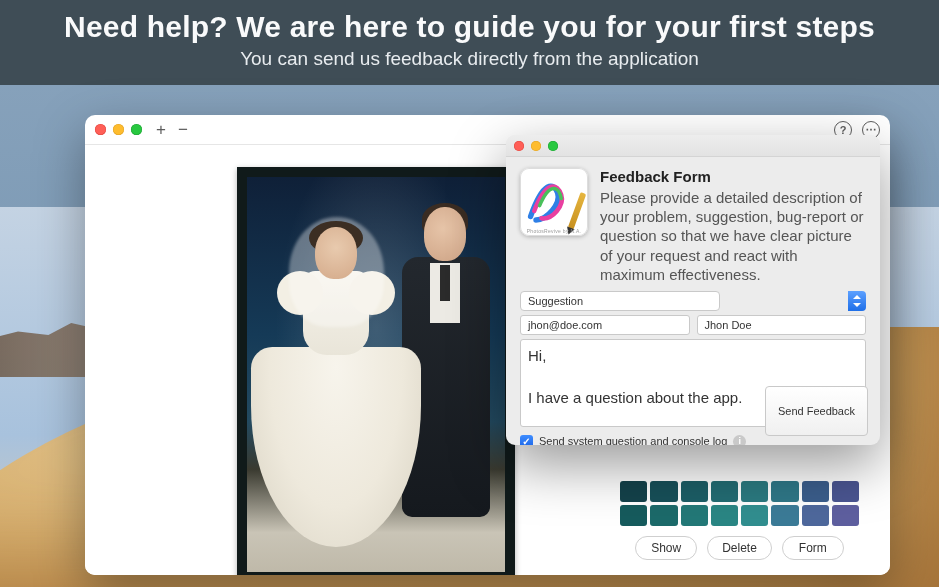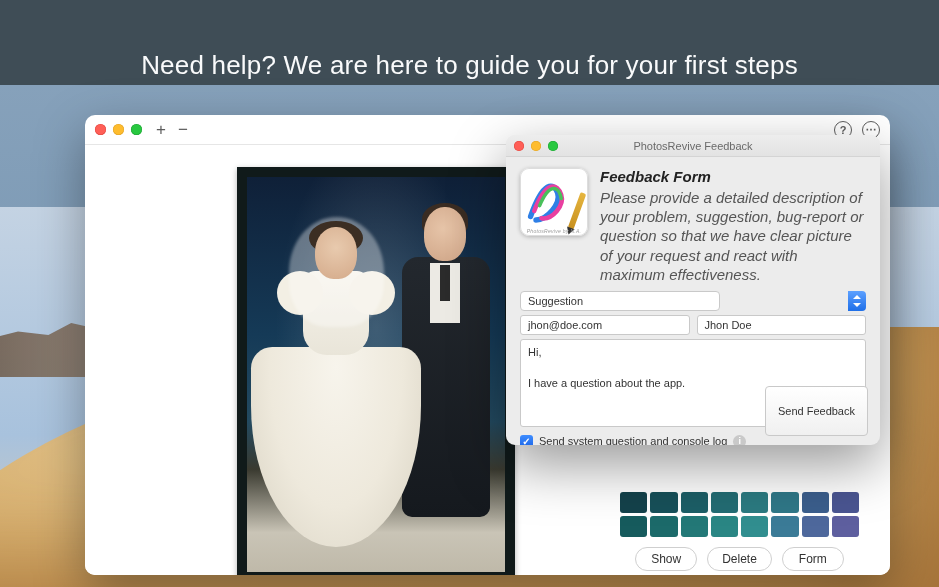--- a/index.html
+++ b/index.html
@@ -6,21 +6,21 @@
 html,body { width:939px; height:587px; overflow:hidden; }
 
 .scene { position:relative; width:939px; height:587px; background:linear-gradient(180deg,#8aa4bd 0%,#6f90ad 100%); }
 
 .desert { position:absolute; left:0; right:0; bottom:0; height:380px; overflow:hidden; }
 .sky { position:absolute; inset:0; background:linear-gradient(180deg,#c4d3e3 0%,#a8c2dd 60%,#d7cab6 100%); }
 .sand { position:absolute; left:-10%; right:-10%; bottom:-60px; height:320px; background:radial-gradient(ellipse at 30% 20%,#e8cc96 0%,#d4a965 60%,#b78647 100%); transform:skewX(-8deg); border-top-left-radius:60% 90%; box-shadow:inset -120px -60px 120px #a16f36; }
 .mountain { position:absolute; top:50px; left:-20px; width:380px; height:120px; background:linear-gradient(90deg,#6e5c4e,#9d8c7a,#8a7a68); clip-path:polygon(0% 100%,0% 70%,10% 62%,18% 65%,24% 55%,34% 62%,40% 50%,48% 58%,55% 45%,62% 52%,72% 40%,84% 55%,92% 48%,100% 60%,100% 100%); filter:blur(.5px); opacity:.9; }
 
 .banner { position:relative; height:85px; background:#3f4d56; width:100%; text-align:center; color:#f9fafb; padding-top:10px; z-index:3; }
-.banner h1 { font-size:26px; font-weight:400; letter-spacing:.2px;margin-top:40px; }
+.banner h1 { font-size:30px; font-weight:700; letter-spacing:.2px; }
 .banner h2 { font-size:19px; font-weight:400; margin-top:4px; color:#e8ecef; }
 
 
 .win-main { position:absolute; top:115px; left:85px; width:805px; height:460px; background:#fff; border-radius:10px; box-shadow:0 18px 50px rgba(0,0,0,.35); overflow:hidden; z-index:4; }
 .titlebar { position:relative; height:30px; border-bottom:1px solid #e6e6e6; display:flex; align-items:center; padding:0 10px; }
 .lights { display:flex; gap:7px; }
 .light { width:11px; height:11px; border-radius:50%; }
 .l-close  { background:#ff5f57; box-shadow:inset 0 0 0 .5px #e0443e; }
 .l-min    { background:#febc2e; box-shadow:inset 0 0 0 .5px #dfa123; }
 .l-zoom   { background:#28c840; box-shadow:inset 0 0 0 .5px #1ba232; }
@@ -43,68 +43,69 @@
 .bride .head { position:absolute; top:0; left:58px; width:42px; height:52px; border-radius:48% 48% 44% 44%; background:radial-gradient(circle at 50% 40%,#e8caae,#d4aa8a); }
 .bride .hair { position:absolute; top:-6px; left:52px; width:54px; height:34px; border-radius:50%; background:#3c2e23; }
 .bride .bodice { position:absolute; top:44px; left:46px; width:66px; height:84px; background:linear-gradient(180deg,#f6f3ea,#e9e5d9); border-radius:12px 12px 24px 24px; }
 .bride .sleeves { position:absolute; top:44px; left:20px; width:118px; height:40px; }
 .bride .sl { position:absolute; width:46px; height:44px; background:#f3efe4; border-radius:50%; }
 .bride .sl.le { left:0; } .bride .sl.ri { right:0; }
 .bride .skirt { position:absolute; top:120px; left:-6px; width:170px; height:200px; background:radial-gradient(ellipse at 50% 10%,#f7f4ec 0%,#eee9dc 55%,#d8d2c2 100%); border-radius:30px 30px 120px 120px/30px 30px 200px 200px; }
 .bride .veil { position:absolute; top:-10px; left:32px; width:95px; height:110px; background:rgba(255,255,255,.35); border-radius:50% 50% 40% 40%; filter:blur(1.5px); }
 
 
-.palette-panel { position:absolute; right:28px; bottom:4px; width:245px; }
+.palette-panel { position:absolute; right:28px; bottom:15px; width:245px; }
 .swatch-grid { display:grid; grid-template-columns:repeat(8,1fr); grid-auto-rows:21px; gap:3px; padding:6px 3px 10px; }
 .swatch { border-radius:3px; }
 .btn-row { display:flex; gap:10px; justify-content:center; }
 .pill-btn { min-width:62px; text-align:center; font-size:12px; padding:4px 14px; background:#fff; border:1px solid #cfcfcf; border-radius:14px; color:#333; cursor:pointer; }
 
 
 .win-fb { position:absolute; top:135px; left:506px; width:374px; height:310px; background:#ececec; border-radius:9px; box-shadow:0 20px 55px rgba(0,0,0,.4); overflow:hidden; z-index:5; font-size:11px; color:#333; }
 .fb-bar { position:relative; height:22px; display:flex; align-items:center; padding:0 8px; background:linear-gradient(#ededed,#e3e3e3); border-bottom:1px solid #d4d4d4; }
 .fb-bar .lights .light { width:10px; height:10px; }
 .fb-title { position:absolute; left:0; right:0; text-align:center; font-size:11px; color:#6a6a6a; pointer-events:none; }
-.fb-body { display:flex; gap:12px; padding:11px 14px 0;font-style:italic; }
+.fb-body { display:flex; gap:12px; padding:11px 14px 0; }
 .app-icon { width:68px; height:68px; border-radius:9px; background:#fff; box-shadow:0 1px 4px rgba(0,0,0,.25),inset 0 0 0 1px #ddd; position:relative; overflow:hidden; flex-shrink:0; }
 .app-icon svg { position:absolute; inset:7px; }
 .app-icon .pen { position:absolute; right:8px; bottom:6px; width:6px; height:38px; background:linear-gradient(#e6b63f,#c78f1e); transform:rotate(20deg); border-radius:2px; }
 .app-icon .pen::after { content:""; position:absolute; bottom:-6px; left:-1px; width:0; height:0; border-left:4px solid transparent; border-right:4px solid transparent; border-top:7px solid #333; }
 .app-caption { position:absolute; bottom:2px; left:0; right:0; font-size:5px; color:#999; text-align:center; letter-spacing:.3px; }
 .fb-head h3 { font-size:15px; font-weight:700; color:#222; }
 .fb-head p { font-size:15px; line-height:1.28; color:#555; margin-top:3px; }
 
 .fb-form { padding:7px 14px 0; display:flex; flex-direction:column; gap:4px; }
 .select { position:relative; }
 .select .field { height:20px; width:200px; background:#fff; border:1px solid #c9c9c9; border-radius:4px; padding:0 24px 0 7px; font-size:11px; display:flex; align-items:center; }
 .select .arrows { position:absolute; top:0; right:0; bottom:0; width:18px; border-radius:0 4px 4px 0; background:linear-gradient(#5ca0ff,#1f6fe8); }
 .select .arrows::before,.select .arrows::after { content:""; position:absolute; left:5px; width:0; height:0; border-left:4px solid transparent; border-right:4px solid transparent; }
 .select .arrows::before{ top:4px; border-bottom:4px solid #fff; }
 .select .arrows::after { bottom:4px; border-top:4px solid #fff; }
 .row2 { display:flex; gap:7px; }
 .tf { height:20px; flex:1; border:1px solid #c9c9c9; border-radius:3px; background:#fff; padding:0 7px; font-size:11px; display:flex; align-items:center; }
-.textarea { height:88px; border:1px solid #c9c9c9; border-radius:3px; background:#fff; padding:5px 7px; font-size:11px; line-height:1.4; white-space:pre-wrap; }
+.textarea { height:88px; border:1px solid #c9c9c9; border-radius:3px; background:#fff; padding:5px 7px; font-size:15px; line-height:1.4; white-space:pre-wrap; }
 .chk-row { display:flex; align-items:center; gap:6px; padding-top:4px; }
 .chk { width:13px; height:13px; border-radius:3px; background:linear-gradient(#3e8dff,#1a63e6); display:flex; align-items:center; justify-content:center; color:#fff; font-size:10px; font-weight:700; }
 .info-dot { width:13px; height:13px; border-radius:50%; background:#c9c9c9; color:#fff; font-size:9px; font-weight:700; display:flex; align-items:center; justify-content:center; }
 .fb-footer { position:absolute; right:12px; bottom:9px; }
 .send-btn { font-size:11px; padding:18px 12px; border-radius:4px; background:linear-gradient(#fff,#f0f0f0); border:1px solid #c9c9c9; cursor:pointer; }
 </style>
 </head>
 <body>
 
 <div class="scene">
   <div class="desert">
     <div class="sky"></div>
     <div class="mountain"></div>
     <div class="sand"></div>
   </div>
 
   <div class="banner">
     <h1>Need help? We are here to guide you for your first steps</h1>
+    <h2>You can send us feedback directly from the application</h2>
   </div>
 
   <div class="win-main">
     <div class="titlebar">
       <div class="lights">
         <div class="light l-close"></div>
         <div class="light l-min"></div>
         <div class="light l-zoom"></div>
       </div>
       <div class="tb-icons">
@@ -174,21 +175,20 @@
     </div>
   </div>
 
   <div class="win-fb">
     <div class="fb-bar">
       <div class="lights">
         <div class="light l-close"></div>
         <div class="light l-min"></div>
         <div class="light l-zoom"></div>
       </div>
-      <div class="fb-title">PhotosRevive Feedback</div>
     </div>
 
     <div class="fb-body">
       <div class="app-icon">
         <svg viewBox="0 0 60 60">
           <path d="M4 46 C18 6,30 8,34 20 C38 32,22 50,10 50" fill="none" stroke="#2e7fe6" stroke-width="6" stroke-linecap="round"></path>
           <path d="M8 40 C22 4,34 10,38 22 C42 34,28 50,16 48" fill="none" stroke="#e93fa0" stroke-width="5" stroke-linecap="round"></path>
           <path d="M14 34 C26 6,36 14,38 26" fill="none" stroke="#49c05b" stroke-width="4" stroke-linecap="round"></path>
         </svg>
         <div class="pen"></div>

